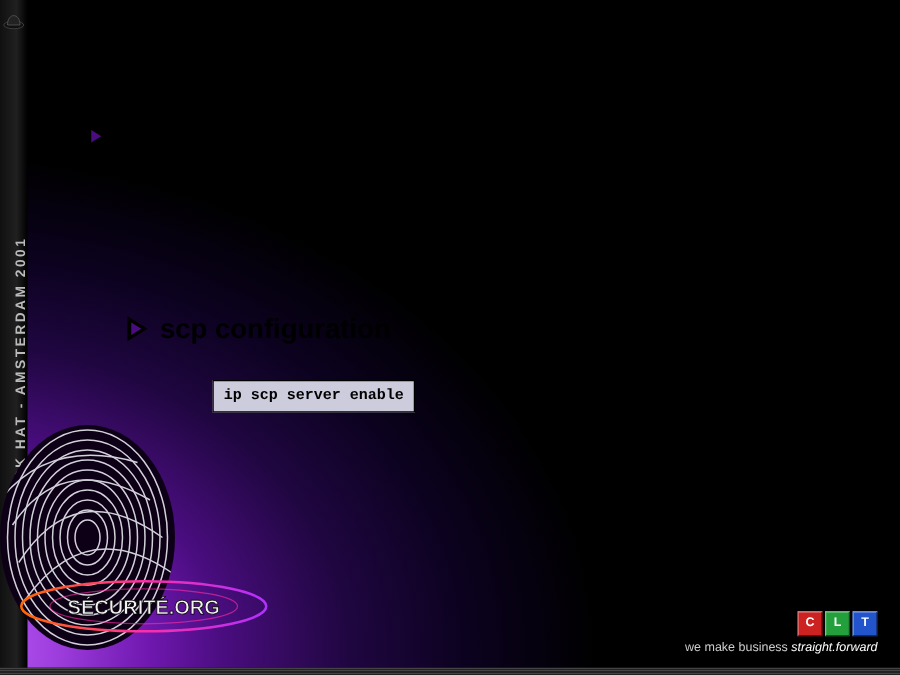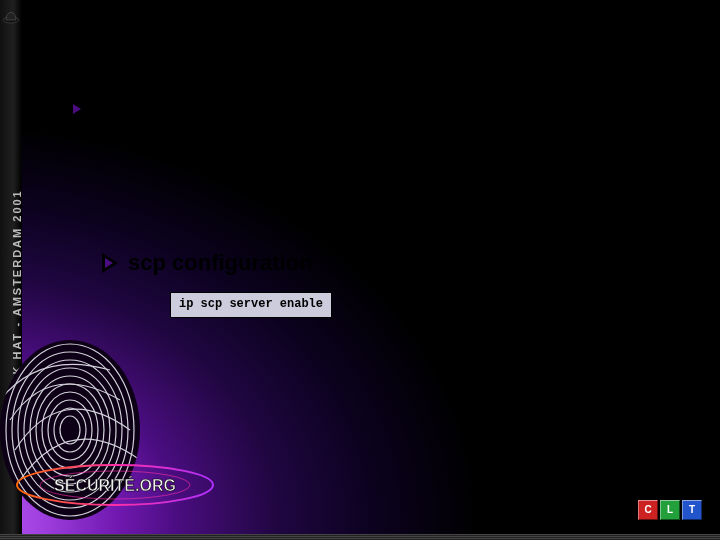--- a/index.html
+++ b/index.html
@@ -200,21 +200,21 @@
 
   <div class="bullet-row" style="top:96px; left:70px;">
     <div class="tri"></div>
     <div class="bullet-text">SSH configuration</div>
   </div>
 
   <div class="bullet-row" style="top:250px; left:70px;padding-left:32px;">
     <div class="tri"></div>
     <div class="bullet-text">scp configuration</div>
   </div>
-  <div class="code-box" style="top:292px; left:170px;">ip scp server enable</div>
+  <div class="code-box" style="top:304px; left:170px;">ip scp server enable</div>
 
   <svg class="fingerprint" viewBox="0 0 180 220">
     <defs>
       <clipPath id="fp-clip">
           <ellipse cx="80" cy="130" rx="70" ry="90"></ellipse>
         </clipPath>
     </defs>
     <ellipse cx="80" cy="130" rx="70" ry="90" fill="#0d0016"></ellipse>
     <g clip-path="url(#fp-clip)" stroke="#e8e8f0" stroke-width="1.2" fill="none" opacity="0.9">
       <ellipse cx="80" cy="130" rx="10" ry="14"></ellipse>
@@ -246,16 +246,19 @@
     <ellipse cx="100" cy="25" rx="75" ry="14" fill="none" stroke="#ff2ea6" stroke-width="1" opacity="0.6"></ellipse>
     <text x="100" y="31" text-anchor="middle" font-family="Arial Black, Arial" font-size="16" font-weight="900" fill="#f2f2f2" stroke="#000" stroke-width="0.6">SÉCURITÉ.ORG</text>
   </svg>
 
   <div class="footer-right">
     <div class="cubes">
       <div class="cube" style="background:#cc2222;">C</div>
       <div class="cube" style="background:#23a03c;">L</div>
       <div class="cube" style="background:#2255cc;">T</div>
     </div>
+    <div class="footer-tag">
+      <span>we make business </span><span class="st">straight.forward</span>
+    </div>
   </div>
 
   <div class="hatch"></div>
 </div>
 
 </body></html>

